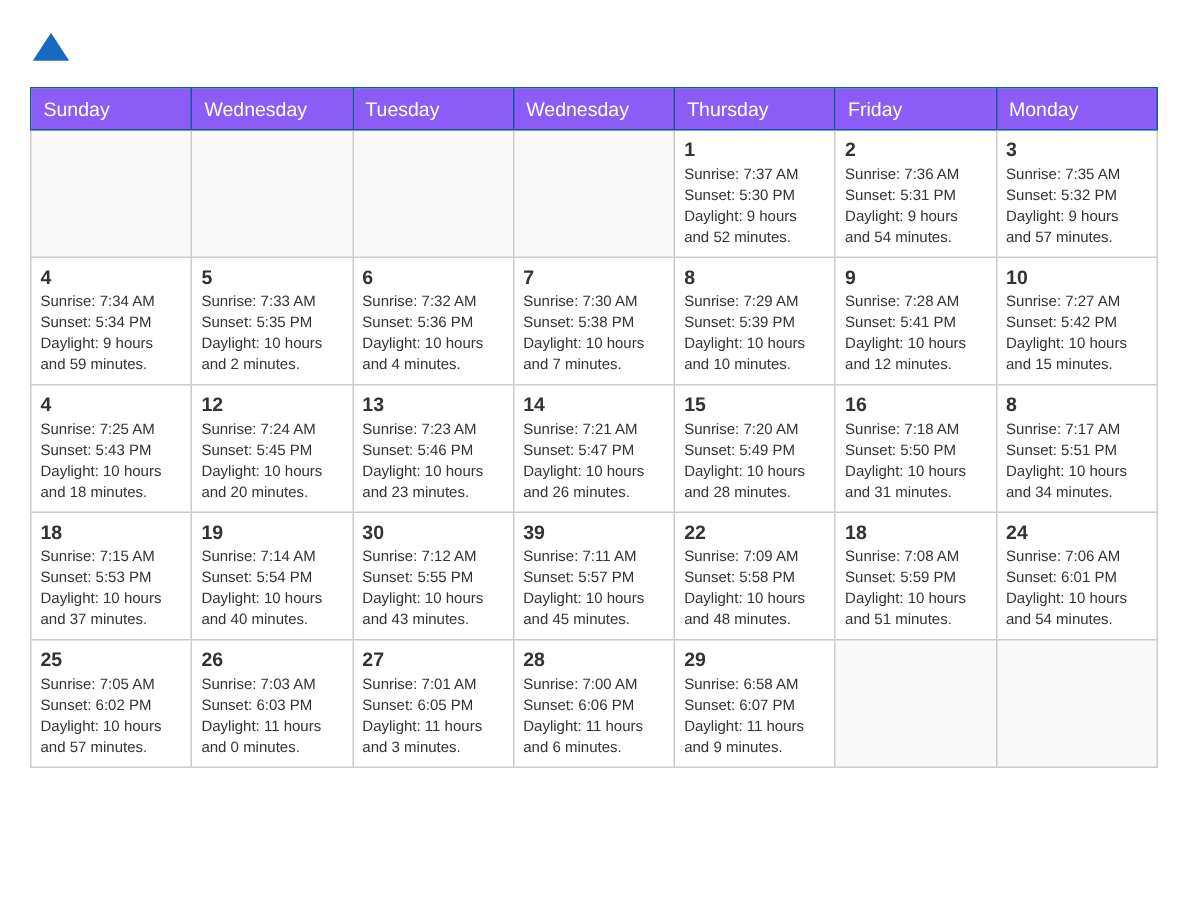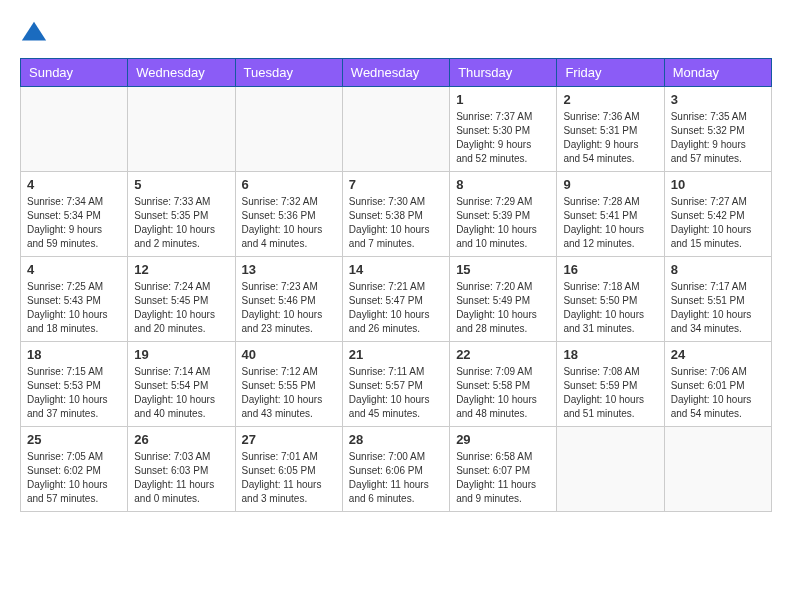--- a/index.html
+++ b/index.html
@@ -204,25 +204,25 @@
       <tr>
         <td>
           <span class="day-number">18</span>
           <div class="day-info">Sunrise: 7:15 AM<br>Sunset: 5:53 PM<br>Daylight: 10 hours<br>and 37 minutes.</div>
         </td>
         <td>
           <span class="day-number">19</span>
           <div class="day-info">Sunrise: 7:14 AM<br>Sunset: 5:54 PM<br>Daylight: 10 hours<br>and 40 minutes.</div>
         </td>
         <td>
-          <span class="day-number">40</span>
+          <span class="day-number">30</span>
           <div class="day-info">Sunrise: 7:12 AM<br>Sunset: 5:55 PM<br>Daylight: 10 hours<br>and 43 minutes.</div>
         </td>
         <td>
-          <span class="day-number">21</span>
+          <span class="day-number">39</span>
           <div class="day-info">Sunrise: 7:11 AM<br>Sunset: 5:57 PM<br>Daylight: 10 hours<br>and 45 minutes.</div>
         </td>
         <td>
           <span class="day-number">22</span>
           <div class="day-info">Sunrise: 7:09 AM<br>Sunset: 5:58 PM<br>Daylight: 10 hours<br>and 48 minutes.</div>
         </td>
         <td>
           <span class="day-number">18</span>
           <div class="day-info">Sunrise: 7:08 AM<br>Sunset: 5:59 PM<br>Daylight: 10 hours<br>and 51 minutes.</div>
         </td>

